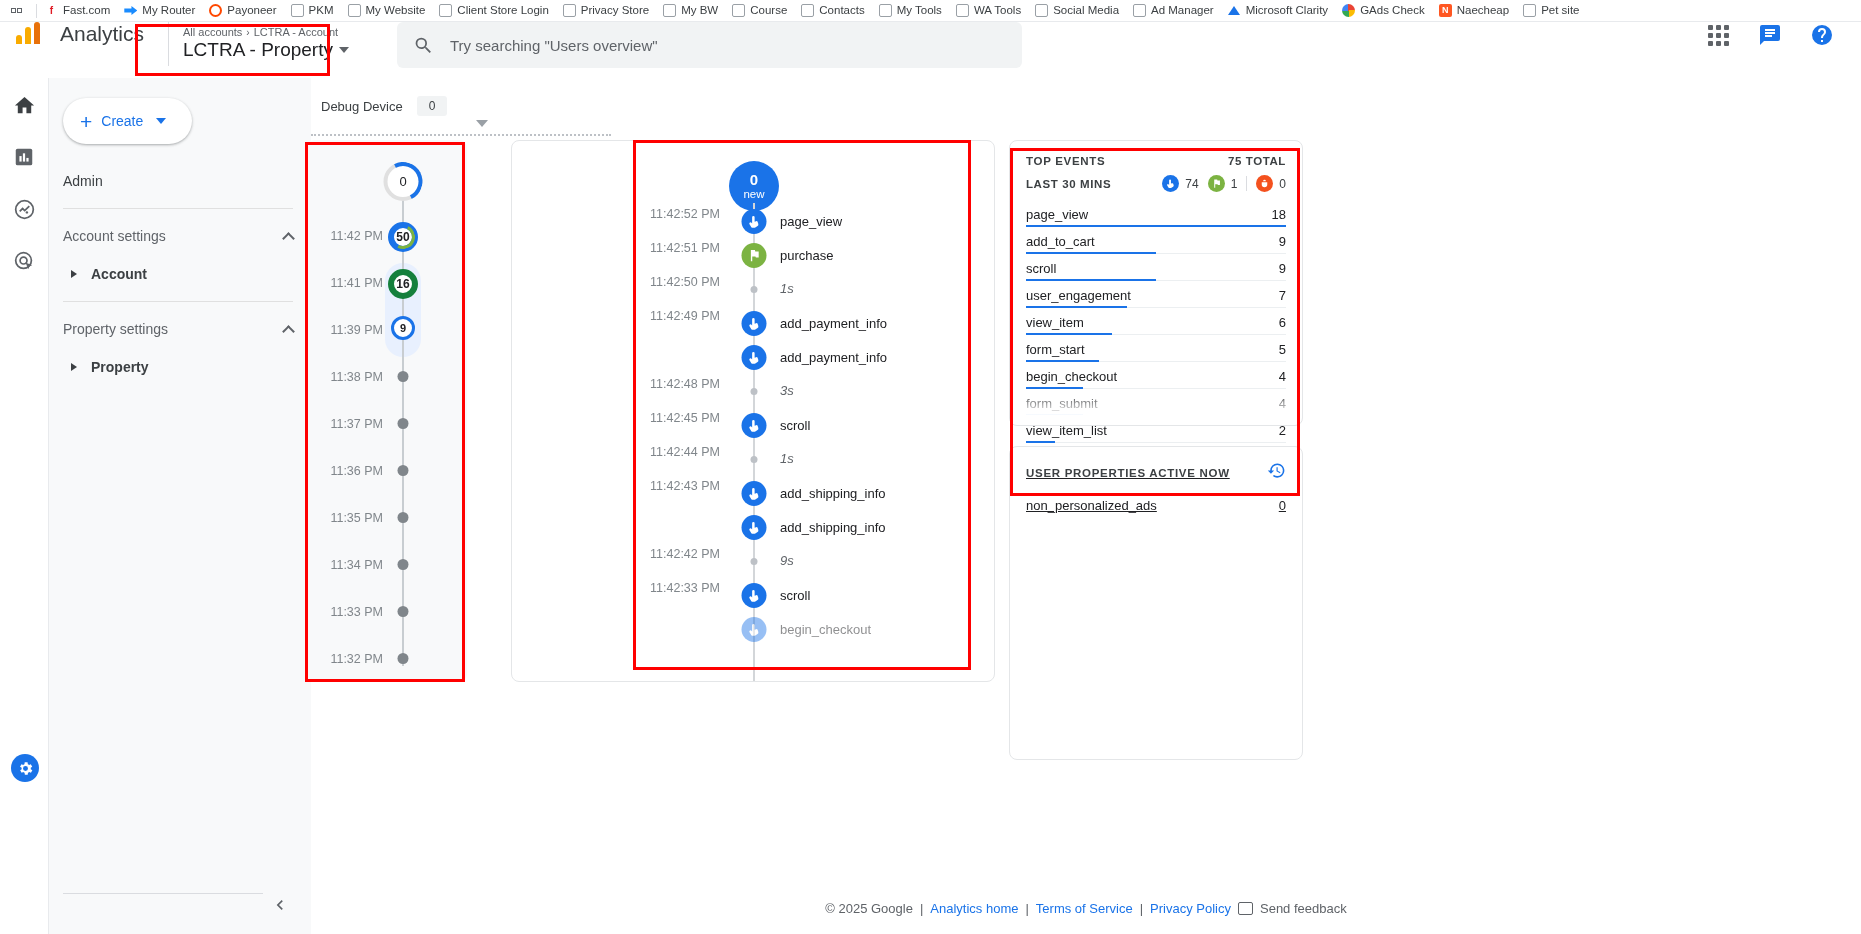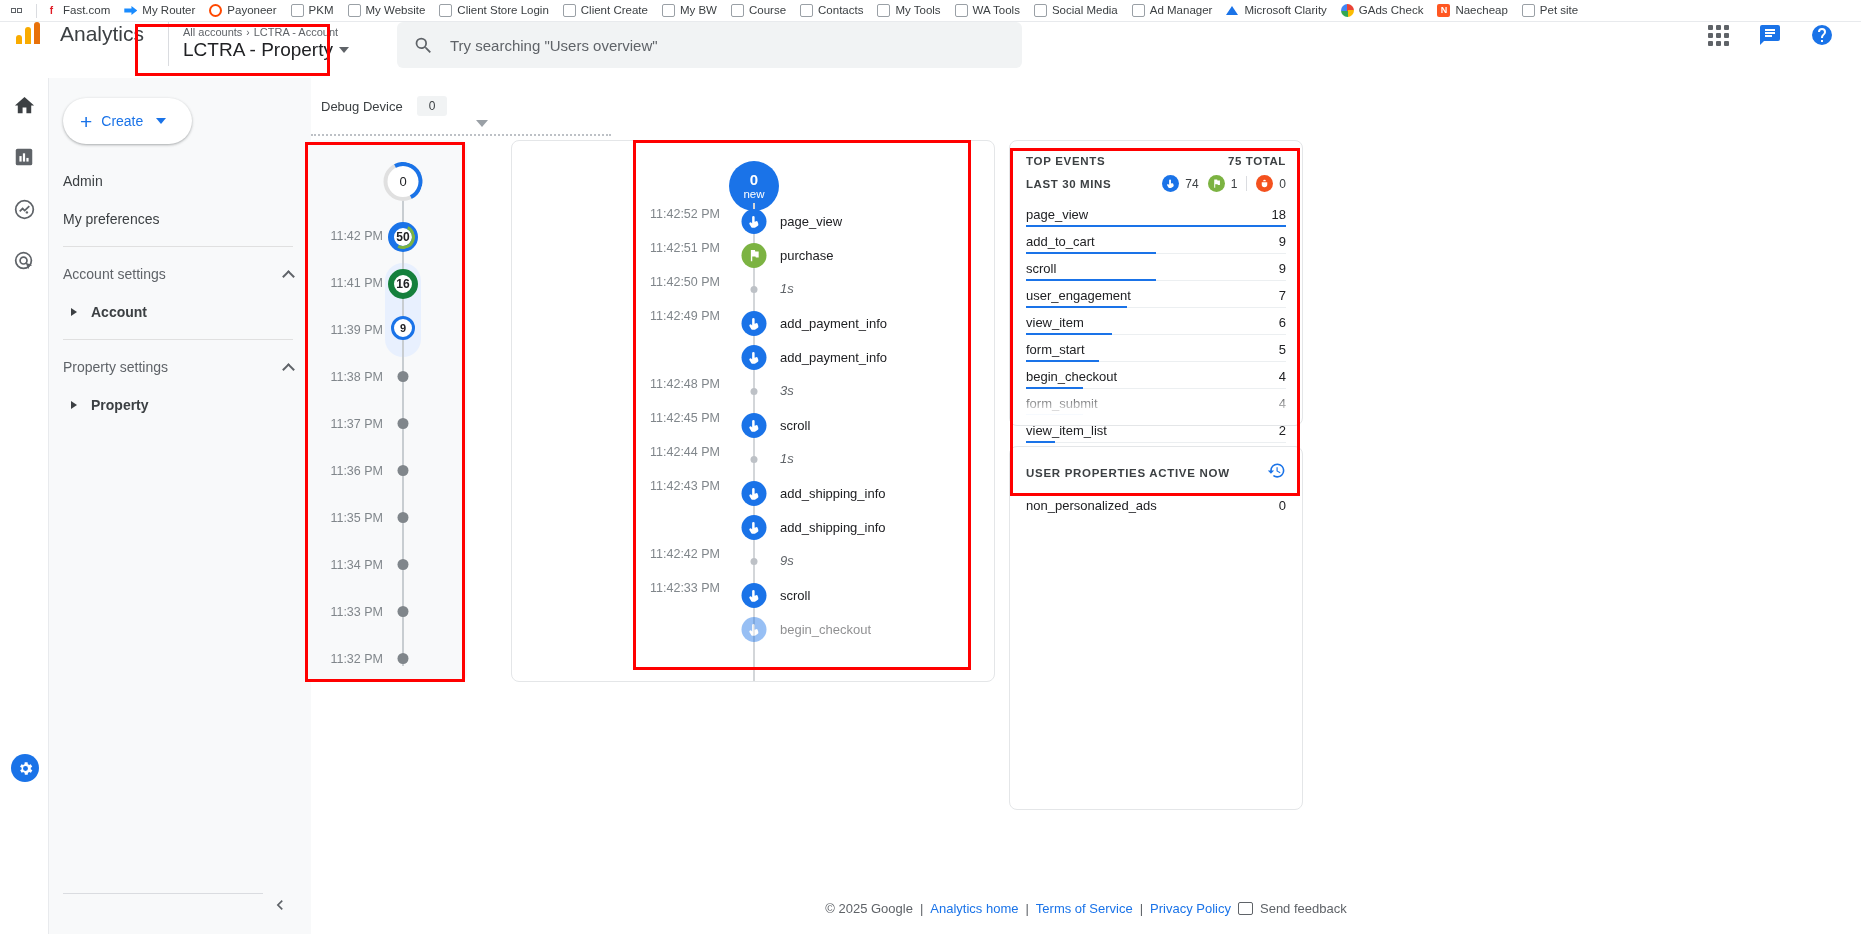--- a/index.html
+++ b/index.html
@@ -188,21 +188,21 @@
   .te-row{ display:flex; justify-content:space-between; align-items:baseline;
      padding:7px 0 4px 0; border-bottom:1px solid #eceff1; position:relative; }
   .te-row .lbl{ font-size:13px; color:#202124;}
   .te-row .val{ font-size:13px; color:#202124;}
   .te-row .bar{ position:absolute; left:0; bottom:-1px; height:2.5px; background:#1a73e8;}
   .te-row.muted .lbl,.te-row.muted .val{ color:#bdc1c6;}
   .te-fade{ position:absolute; left:1px; right:1px; bottom:1px; height:34px; border-radius:0 0 8px 8px;
      background:linear-gradient(to bottom, rgba(255,255,255,0), #fff 75%); pointer-events:none;}
 
   
-  .up-card{ top:368px; left:698px; width:294px; height:364px; }
+  .up-card{ top:368px; left:698px; width:294px; height:314px;text-decoration:underline; }
   .up-head{ display:flex; justify-content:space-between; align-items:center; padding:14px 16px 0 16px;}
   .up-title{ font-size:11.5px; letter-spacing:.7px; color:#3c4043; font-weight:bold;}
   .up-row{ display:flex; justify-content:space-between; padding:14px 16px 0 16px; font-size:13px; color:#202124;}
 
   
   .footer{ position:absolute; bottom:18px; left:0; width:1550px;
      display:flex; align-items:center; justify-content:center; gap:7px;
      font-size:13px; color:#5f6368;}
   .footer a{ color:#1a73e8; text-decoration:none; cursor:pointer;}
   .footer .fb{ display:flex; align-items:center; gap:7px; cursor:pointer;}
@@ -240,21 +240,21 @@
       <div class="bm-item">
         <span class="bm-ico "></span>
         <span class="bm-label">My Website</span>
       </div>
       <div class="bm-item">
         <span class="bm-ico "></span>
         <span class="bm-label">Client Store Login</span>
       </div>
       <div class="bm-item">
         <span class="bm-ico "></span>
-        <span class="bm-label">Client Create</span>
+        <span class="bm-label">Privacy Store</span>
       </div>
       <div class="bm-item">
         <span class="bm-ico "></span>
         <span class="bm-label">My BW</span>
       </div>
       <div class="bm-item">
         <span class="bm-ico "></span>
         <span class="bm-label">Course</span>
       </div>
       <div class="bm-item">
@@ -389,23 +389,20 @@
 <div class="leftnav">
   <div class="create-btn">
     <span class="plus">+</span>
     <span class="ctext">Create</span>
     <span class="ccaret"></span>
   </div>
 
   <div style="height:18px"></div>
   <div class="nav-item">
     <span>Admin</span>
-  </div>
-  <div class="nav-item">
-    <span>My preferences</span>
   </div>
 
   <div class="nav-div"></div>
 
   <div class="nav-group">
     <span>Account settings</span>
     <span class="chev-up"></span>
   </div>
   <div class="nav-item sub">
     <span class="tri"></span>

